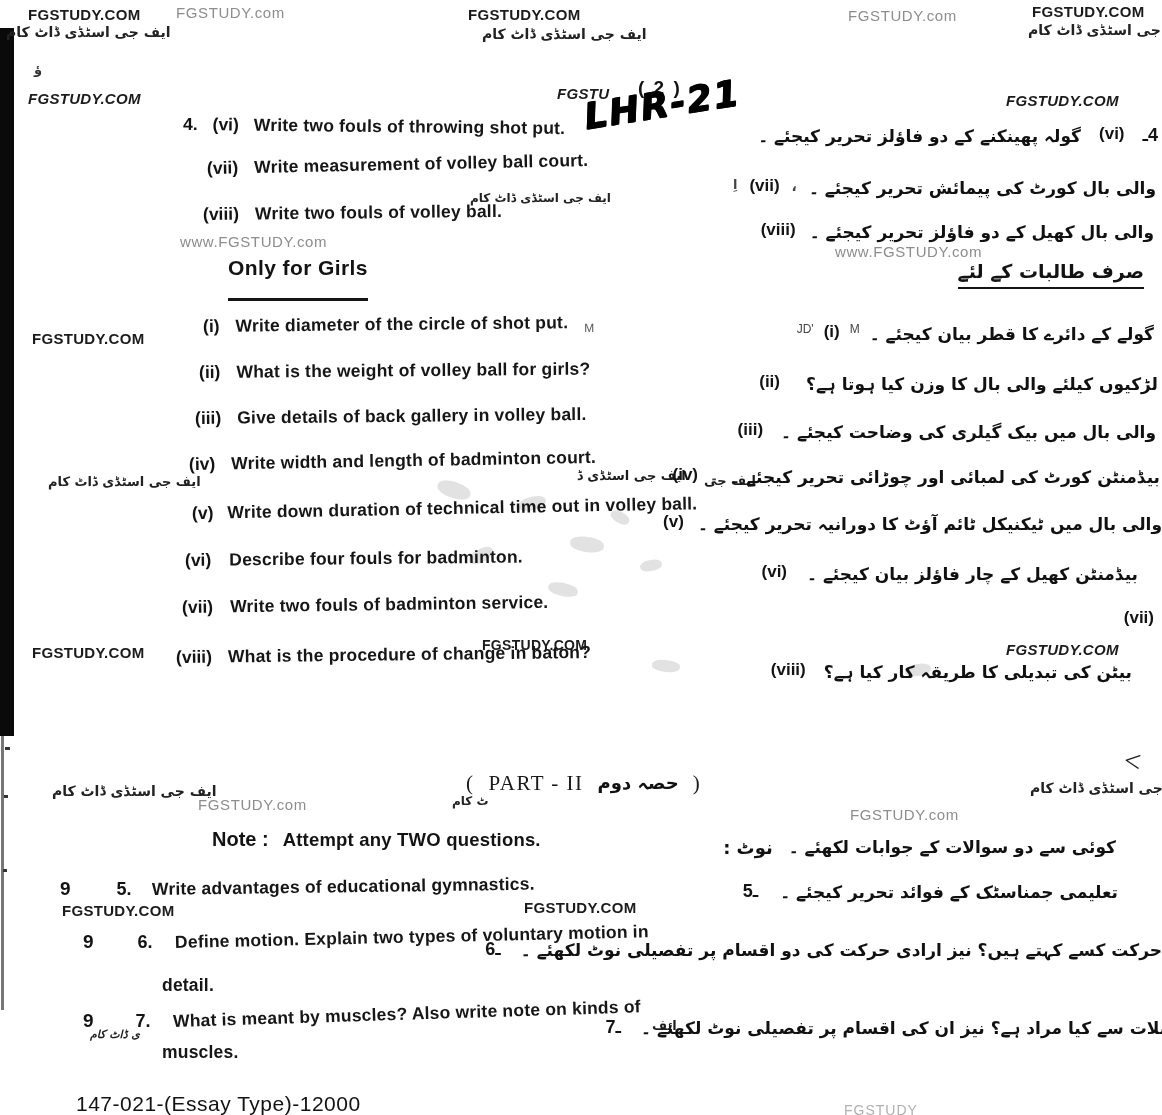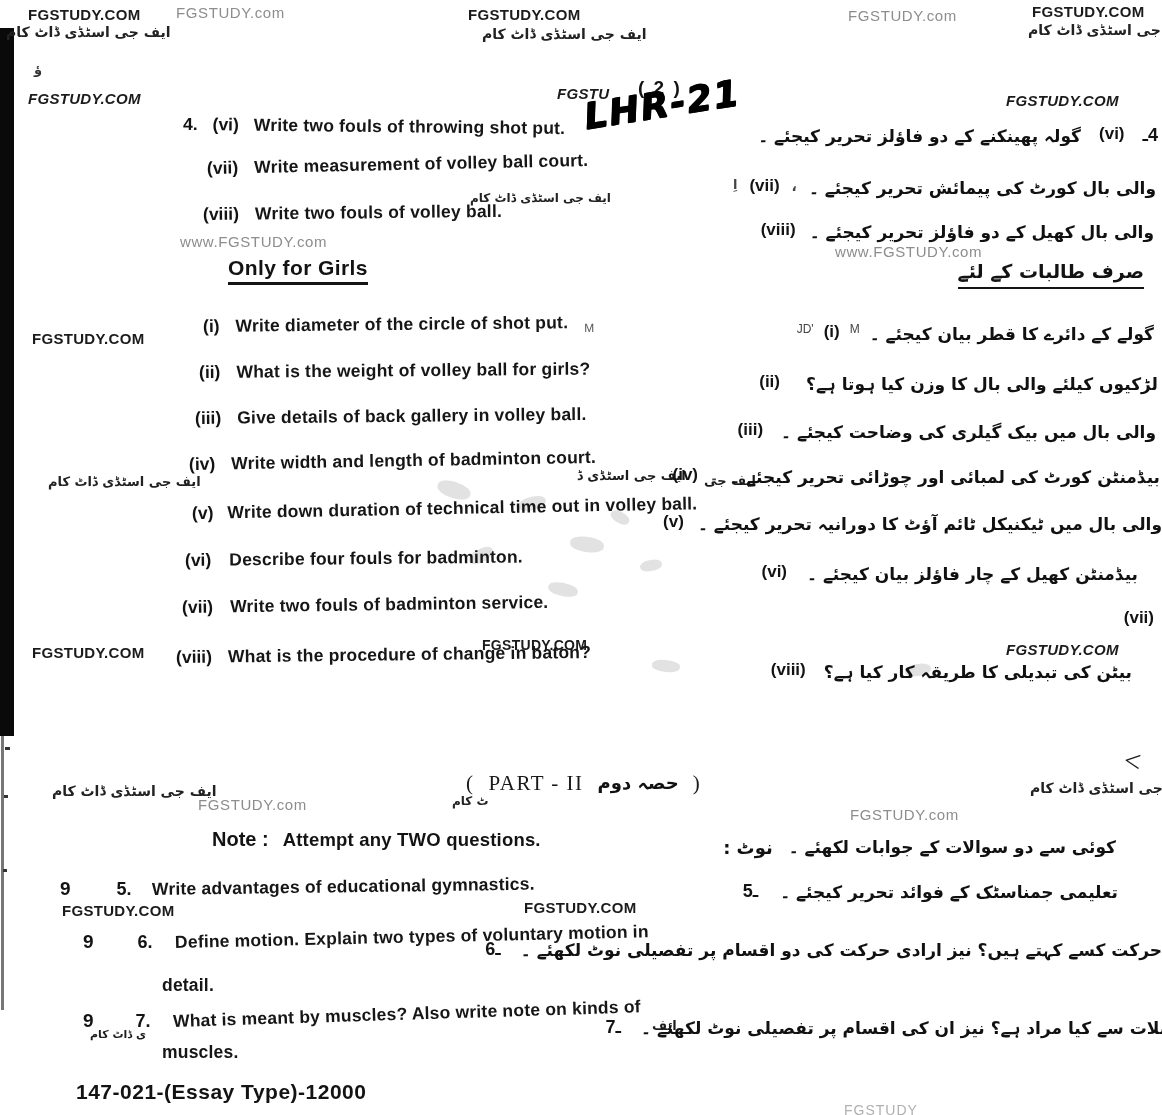--- a/index.html
+++ b/index.html
@@ -21,38 +21,38 @@
       direction:rtl;unicode-bidi:isolate;white-space:nowrap;color:#111;line-height:1.45;}
   .ur-label{font-family:"Liberation Sans",sans-serif;font-weight:600;font-size:17px;direction:ltr;}
 
   .wm-bold{font-size:15px;font-weight:bold;color:#1b1b1b;letter-spacing:.3px;white-space:nowrap;}
   .wm-italic{font-style:italic;}
   .wm-gray{font-size:15px;font-weight:normal;color:#8d8d8d;letter-spacing:.6px;white-space:nowrap;}
   .ur-wm{font-family:"DejaVu Sans",sans-serif;font-weight:bold;font-size:13px;
          direction:rtl;white-space:nowrap;color:#222;}
   .frag{color:#444;}
 
-  .heading-en{font-size:21px;font-weight:bold;border-bottom:3px solid #141414;padding-bottom:2px;letter-spacing:.4px;}
+  .heading-en{font-size:21px;font-weight:bold;border-bottom:3px solid #141414;padding-bottom:18px;letter-spacing:.4px;}
   .heading-ur{font-family:"DejaVu Sans",sans-serif;font-weight:bold;font-size:19px;direction:rtl;
               border-bottom:2.5px solid #141414;padding-bottom:5px;white-space:nowrap;}
 
   .pagenum{font-size:19px;letter-spacing:2px;font-weight:600;}
   .board-code{
     font-family:"DejaVu Sans",sans-serif;font-weight:bold;font-style:italic;
     font-size:36px;letter-spacing:2px;color:#000;
     transform:rotate(-9deg);transform-origin:left center;
     text-shadow:1.2px 0 #000,0 1px #000,1px 1px #000;
   }
   .serif{font-family:"Liberation Serif",serif;}
   .part-title{font-size:21px;letter-spacing:1.5px;color:#1a1a1a;}
   .note-label{font-size:20px;font-weight:bold;}
   .note-text{font-size:18.5px;font-weight:bold;letter-spacing:.2px;}
   .marks{font-size:19px;font-weight:600;}
   .qnum{font-size:18px;font-weight:600;}
-  .footer-code{font-size:21px;font-weight:700;letter-spacing:.5px;}
+  .footer-code{font-size:21px;font-weight:400;letter-spacing:.5px;margin-top:12px;}
 
   .bar{position:absolute;left:0;top:28px;width:14px;height:708px;background:#0a0a0a;}
   .bar-thin{position:absolute;left:1px;top:736px;width:3px;height:274px;background:#777;}
   .tick{position:absolute;background:#333;}
 
   .smudge{position:absolute;background:#c6c6c6;opacity:.5;border-radius:45%;}
   .frag-sub{font-size:12px;color:#555;position:relative;top:4px;}
   .check{font-family:"Liberation Serif",serif;font-size:30px;color:#222;transform:rotate(8deg);}
 </style>
 </head>
@@ -259,21 +259,21 @@
       <span class="ur" style="font-size:16px;">ـ</span>
     </span>
     <span class="ur">حرکت کسے کہتے ہیں؟ نیز ارادی حرکت کی دو اقسام پر تفصیلی نوٹ لکھئے ۔</span>
   </div>
 
   <div class="row" style="left:83px;top:1010px;">
     <span class="marks">9</span>
     <span class="qnum" style="margin-left:42px;">7.</span>
     <span class="en" style="margin-left:22px;display:inline-block;transform:rotate(-1.8deg);transform-origin:left center;">What is meant by muscles?  Also write note on kinds of</span>
   </div>
-  <div class="abs ur-wm" style="left:90px;top:1028px;font-size:11px;color:#1c1c1c;">ی ڈاٹ کام</div>
+  <div class="abs ur-wm" style="left:90px;top:1028px;font-size:11px;color:#1c1c1c;font-style:italic;">ی ڈاٹ کام</div>
   <div class="abs en" style="left:162px;top:1042px;">muscles.</div>
   <div class="abs ur-wm" style="left:652px;top:1018px;font-size:13px;color:#1c1c1c;">ایف</div>
   <div class="urow" style="right:-26px;top:1016px;gap:20px;">
     <span style="display:flex;align-items:center;">
       <span class="en-label" style="font-size:18px;">7</span>
       <span class="ur" style="font-size:16px;">ـ</span>
     </span>
     <span class="ur">عضلات سے کیا مراد ہے؟ نیز ان کی اقسام پر تفصیلی نوٹ لکھئے ۔</span>
   </div>
 

